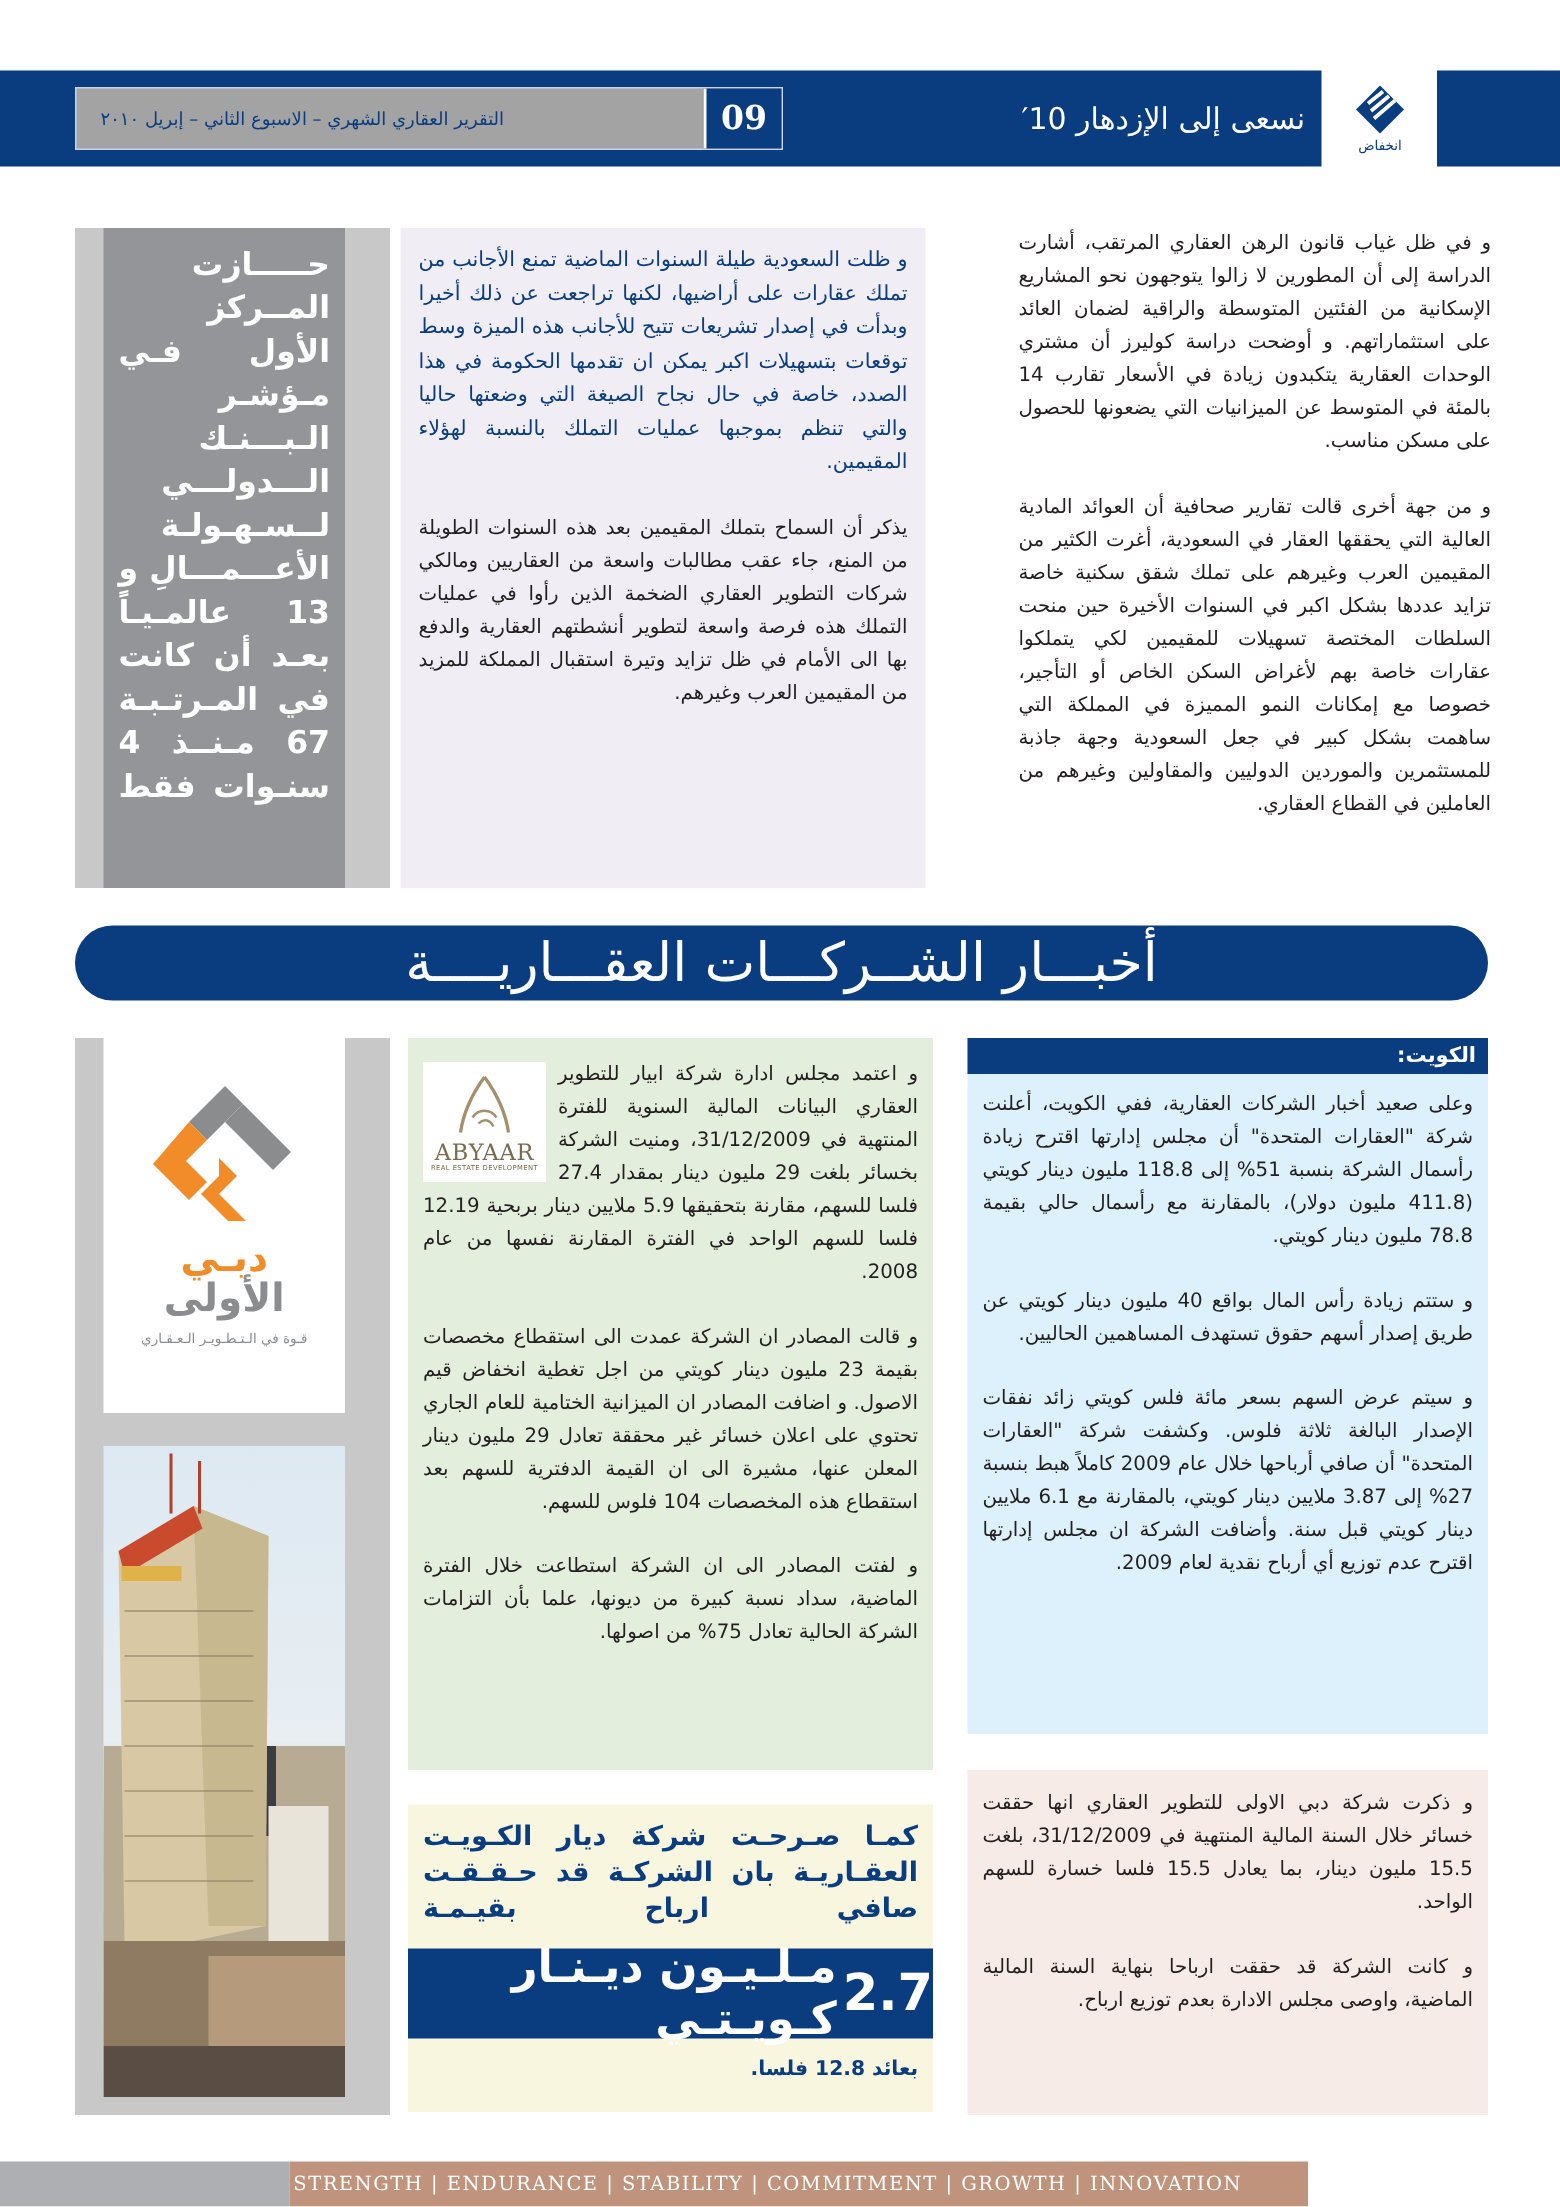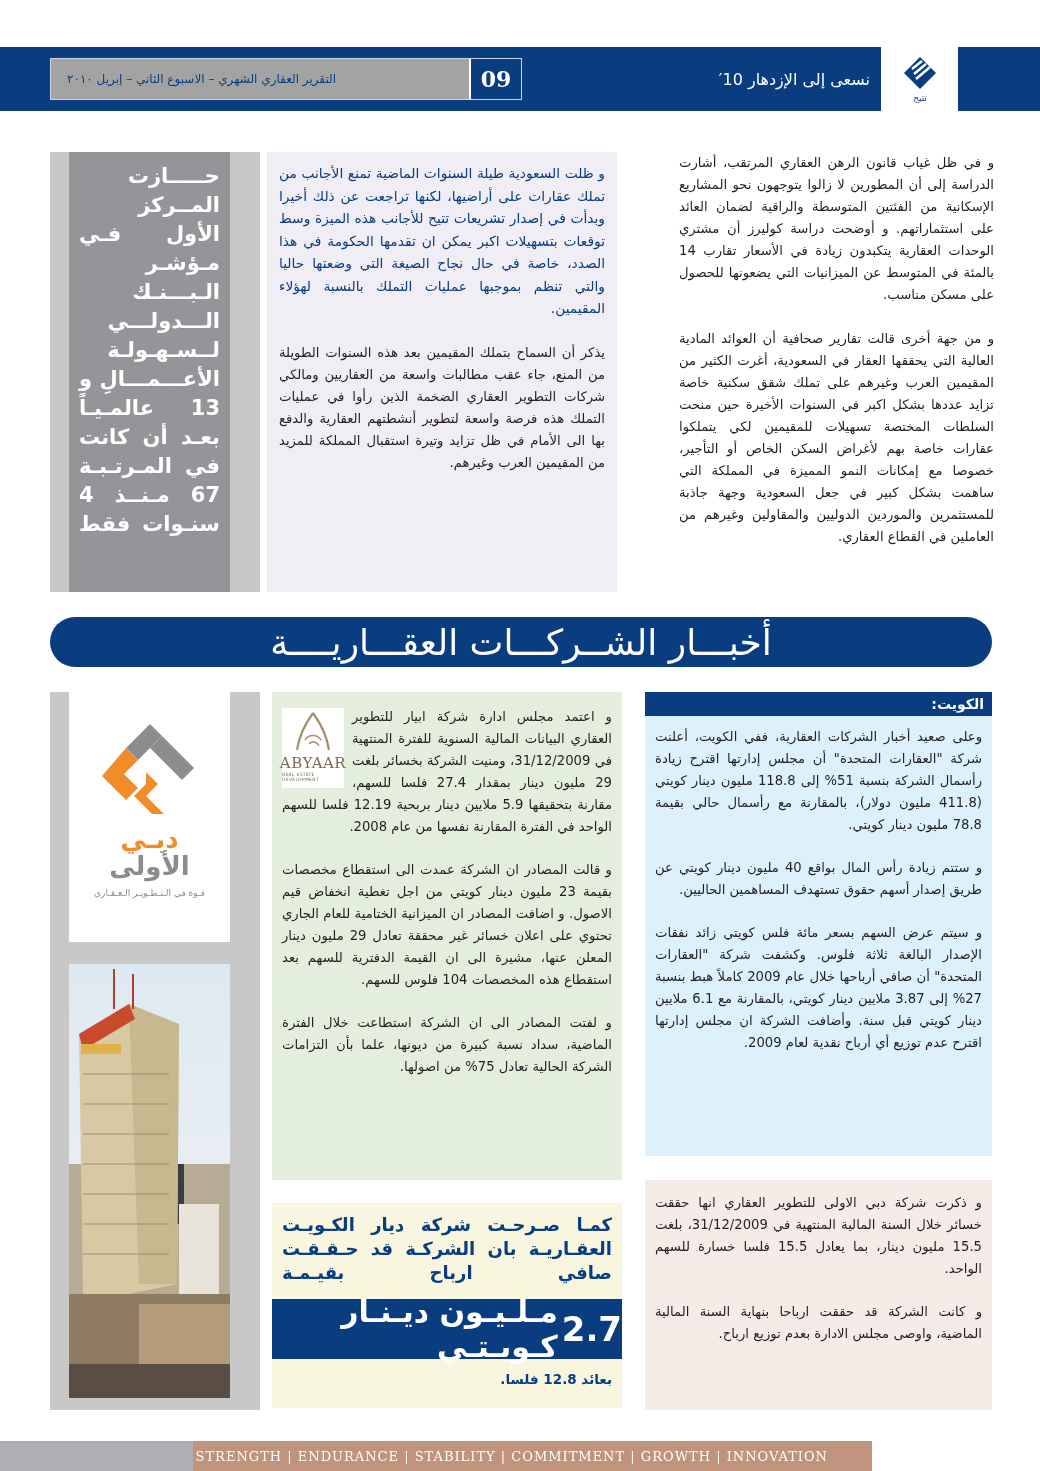--- a/index.html
+++ b/index.html
@@ -8,21 +8,21 @@
 
   
   .hdr-bar { position: absolute; left: 0; top: 47px; width: 881px; height: 64px; background: #0a3d80; }
   .hdr-right { position: absolute; left: 958px; top: 47px; width: 82px; height: 64px; background: #0a3d80; }
   .hdr-logo { position: absolute; left: 884px; top: 47px; width: 72px; height: 64px; background: #fff; display:flex; flex-direction:column; align-items:center; justify-content:center; }
   .hdr-logo .mark { width: 36px; height: 36px; }
   .hdr-logo .brand { font-size: 9px; color: #0a3d80; margin-top: 2px; letter-spacing: 1px; }
   .hdr-box { position: absolute; left: 50px; top: 58px; width: 472px; height: 42px; background: #a3a3a3; border: 1px solid #c8d3e3; display:flex; direction: ltr; padding-left: 16px; }
   .hdr-box .issue-text { flex: 1; display:flex; align-items:center; justify-content:flex-end; padding-right: 10px; font-size: 12px; color: #0a3d80; direction: rtl; }
   .hdr-box .page-num { width: 52px; background: #0a3d80; color: #fff; display:flex; align-items:center; justify-content:center; font-family: "DejaVu Serif", serif; font-weight: bold; font-size: 22px; border-left: 2px solid #fff; }
-  .hdr-tagline { position: absolute; right: 170px; top: 58px; height: 42px; display:flex; align-items:center; color: #fff; font-size: 16px; direction: rtl; }
+  .hdr-tagline { position: absolute; right: 170px; top: 58px; height: 42px; display:flex; align-items:center; color: #fff; font-size: 20px; direction: rtl; }
 
   
   .txt { direction: rtl; text-align: justify; text-align-last: right; font-size: 13.2px; line-height: 22px; color: #231f20; }
   .col-right-top { position: absolute; left: 632px; top: 152px; width: 362px; }
   .col-right-top p { margin-bottom: 22px; margin-left: 47px; }
   .col-mid-top { position: absolute; left: 267px; top: 152px; width: 350px; height: 440px; background: #f1edf4; padding: 10px 12px 0 12px; }
   .col-mid-top .lead { direction: rtl; text-align: justify; text-align-last: right; color: #0a3d80; font-weight: normal; font-size: 13.8px; line-height: 22.5px; margin-bottom: 22px; }
   .col-left-top { position: absolute; left: 50px; top: 152px; width: 210px; height: 440px; background: #c8c8c8; }
   .col-left-top .inner { position: absolute; left: 19px; top: 0; width: 161px; height: 440px; background: #939598; padding: 10px 10px; }
   .col-left-top .quote { direction: rtl; text-align: justify; text-align-last: justify; color: #fff; font-weight: bold; font-size: 21px; line-height: 29px; }
@@ -34,21 +34,21 @@
   
   .kw { position: absolute; left: 645px; top: 692px; width: 347px; height: 464px; background: #dcf1fb; }
   .kw .kw-head { height: 24px; background: #0a3d80; color: #fff; font-weight: bold; font-size: 14px; direction: rtl; padding: 0 8px; display:flex; align-items:center; }
   .kw .kw-body { padding: 10px 10px 0 10px; }
   .kw .kw-body p { margin-bottom: 21px; }
   .dubai { position: absolute; left: 645px; top: 1180px; width: 347px; height: 230px; background: #f6ebe6; padding: 12px 10px 0 10px; }
   .dubai p { margin-bottom: 21px; }
 
   
   .aby { position: absolute; left: 272px; top: 692px; width: 350px; height: 488px; background: #e4eedc; padding: 14px 10px 0 10px; }
-  .aby .logo-box { float: left; width: 62px; height: 80px; background: #fff; margin: 2px 8px 4px 0; display:flex; flex-direction:column; align-items:center; justify-content:flex-end; padding-bottom: 6px; direction: ltr; }
+  .aby .logo-box { float: left; width: 82px; height: 80px; background: #fff; margin: 2px 8px 4px 0; display:flex; flex-direction:column; align-items:center; justify-content:flex-end; padding-bottom: 6px; direction: ltr; }
   .aby .logo-box .a-mark { width: 44px; height: 44px; }
   .aby .logo-box .a-name { font-family: "DejaVu Serif", serif; font-size: 15px; color: #7a6a4f; letter-spacing: 0.5px; }
   .aby .logo-box .a-sub { font-size: 4.5px; color: #7a6a4f; letter-spacing: 0.3px; }
   .aby p { margin-bottom: 21px; }
 
   .diyar { position: absolute; left: 272px; top: 1203px; width: 350px; height: 205px; background: #f8f6df; }
   .diyar .d-lead { direction: rtl; text-align: justify; text-align-last: justify; color: #0a3d80; font-weight: bold; font-size: 18px; line-height: 24px; padding: 10px 10px 0 10px; }
   .diyar .d-big { margin-top: 14px; height: 60px; background: #0a3d80; color: #fff; display:flex; align-items:center; justify-content:center; direction: rtl; }
   .diyar .d-big .num { font-size: 34px; font-weight: bold; }
   .diyar .d-big .unit { font-size: 30px; font-weight: bold; letter-spacing: 2px; margin-right: 4px; }
@@ -75,21 +75,21 @@
 <div class="hdr-box">
   <div class="issue-text">التقرير العقاري الشهري – الاسبوع الثاني – إبريل ٢٠١٠</div>
   <div class="page-num">09</div>
 </div>
 <div class="hdr-tagline">نسعى إلى الإزدهار 10′</div>
 <div class="hdr-logo">
   <svg class="mark" viewBox="0 0 36 36">
     <polygon points="18,2 34,18 18,34 2,18" fill="#0a3d80"></polygon>
     <path d="M10,14 L20,6 M12,19 L24,9 M14,24 L28,12" stroke="#fff" stroke-width="2.5" fill="none"></path>
   </svg>
-  <div class="brand">تتيح</div>
+  <div class="brand">انخفاض</div>
 </div>
 <div class="hdr-right"></div>
 
 <div class="col-right-top">
   <p class="txt">و في ظل غياب قانون الرهن العقاري المرتقب، أشارت الدراسة إلى أن المطورين لا زالوا يتوجهون نحو المشاريع الإسكانية من الفئتين المتوسطة والراقية لضمان العائد على استثماراتهم. و أوضحت دراسة كوليرز أن مشتري الوحدات العقارية يتكبدون زيادة في الأسعار تقارب 14 بالمئة في المتوسط عن الميزانيات التي يضعونها للحصول على مسكن مناسب.</p>
   <p class="txt">و من جهة أخرى قالت تقارير صحافية أن العوائد المادية العالية التي يحققها العقار في السعودية، أغرت الكثير من المقيمين العرب وغيرهم على تملك شقق سكنية خاصة تزايد عددها بشكل اكبر في السنوات الأخيرة حين منحت السلطات المختصة تسهيلات للمقيمين لكي يتملكوا عقارات خاصة بهم لأغراض السكن الخاص أو التأجير، خصوصا مع إمكانات النمو المميزة في المملكة التي ساهمت بشكل كبير في جعل السعودية وجهة جاذبة للمستثمرين والموردين الدوليين والمقاولين وغيرهم من العاملين في القطاع العقاري.</p>
 </div>
 
 <div class="col-mid-top">
   <p class="lead">و ظلت السعودية طيلة السنوات الماضية تمنع الأجانب من تملك عقارات على أراضيها، لكنها تراجعت عن ذلك أخيرا وبدأت في إصدار تشريعات تتيح للأجانب هذه الميزة وسط توقعات بتسهيلات اكبر يمكن ان تقدمها الحكومة في هذا الصدد، خاصة في حال نجاح الصيغة التي وضعتها حاليا والتي تنظم بموجبها عمليات التملك بالنسبة لهؤلاء المقيمين.</p>

